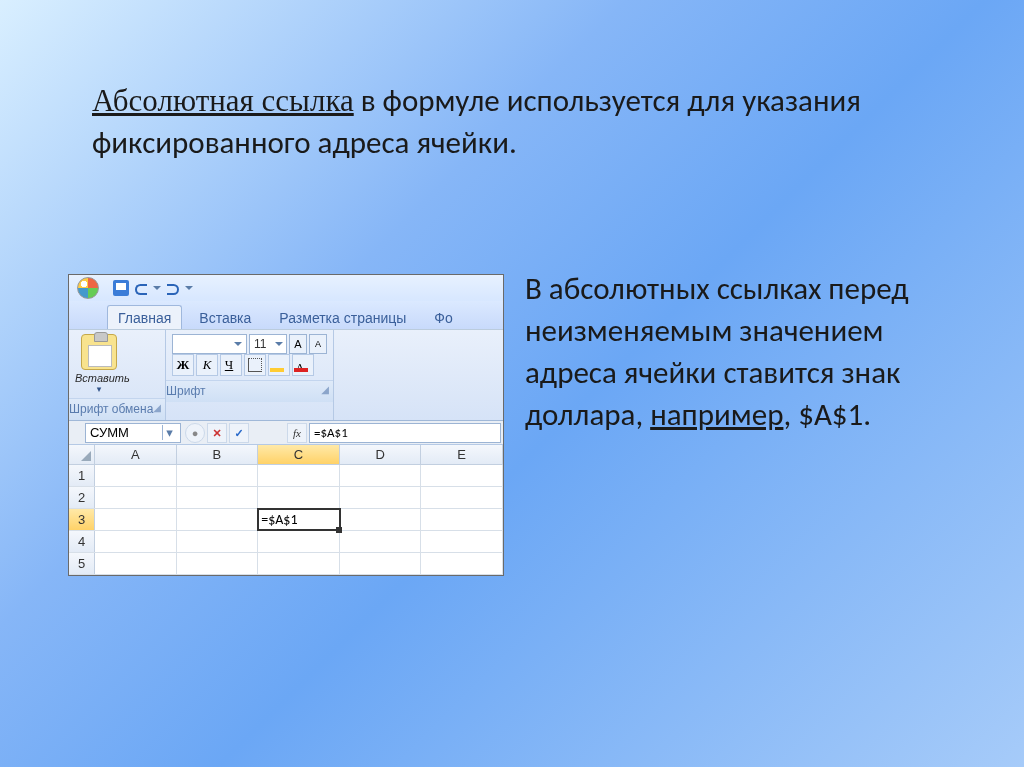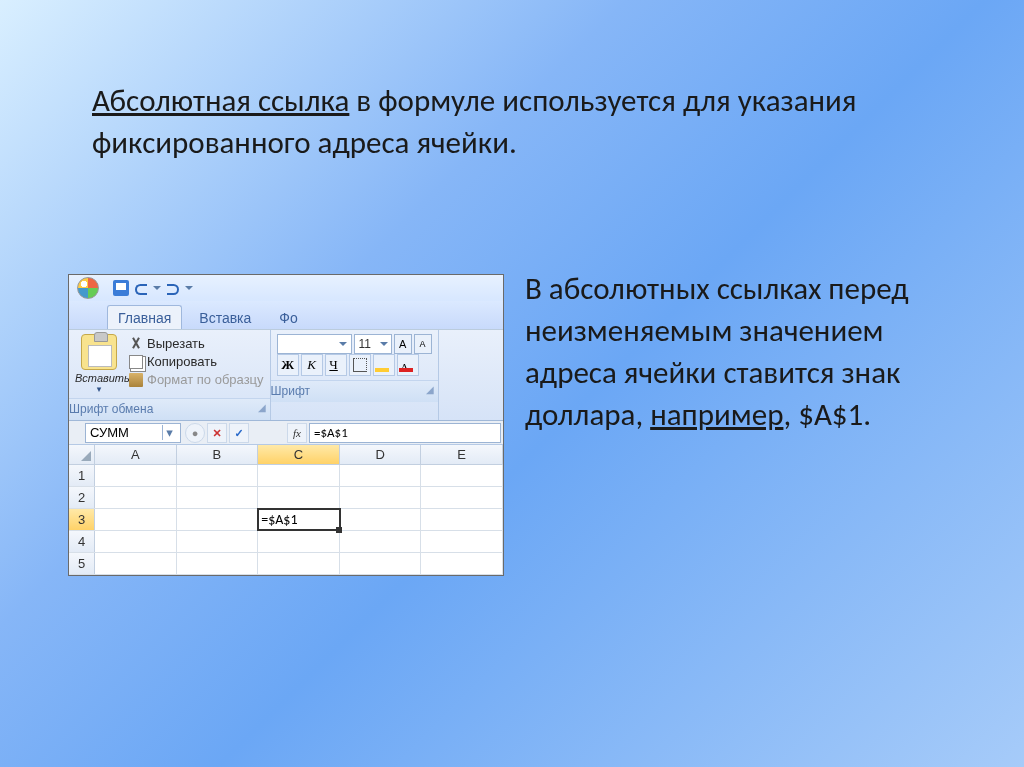--- a/index.html
+++ b/index.html
@@ -6,21 +6,21 @@
   body {
     width: 1024px; height: 767px;
     background: linear-gradient(135deg, #d9efff 0%, #86b6f7 35%, #6ba7f5 55%, #a6cbf9 100%);
     font-family: "Segoe UI", Calibri, Arial, sans-serif;
     position: relative; overflow: hidden;
   }
   .top-text {
     position: absolute; left: 92px; top: 80px; width: 820px;
     font-size: 31px; color: #1a1a1a; line-height: 1.35;
   }
-  .top-text .u { text-decoration: underline; }
+  .top-text .u { text-decoration: underline; font-family: Liberation Serif, serif; }
   .right-text {
     position: absolute; left: 525px; top: 268px; width: 440px;
     font-size: 31px; color: #1a1a1a; line-height: 1.35;
   }
   .right-text .u { text-decoration: underline; margin-top: 39px; }
 
   .excel-box {
     position: absolute; left: 68px; top: 274px; width: 436px;
     border: 1px solid #6a6a6a; background: #c8dafb;
     font-family: "Segoe UI", Tahoma, sans-serif; font-size: 13px;
@@ -149,44 +149,31 @@
       <span class="qat-icon undo-ic"></span>
       <span class="qat-drop"></span>
       <span class="qat-icon redo-ic"></span>
       <span class="qat-drop"></span>
     </div>
   </div>
 
   <div class="tabs">
     <div class="tab active">Главная</div>
     <div class="tab">Вставка</div>
+    <div class="tab">Разметка страницы</div>
     <div class="tab">Фо</div>
   </div>
 
   <div class="ribbon">
     <div class="group">
       <div class="clip-group">
         <div class="paste-big">
           <div class="paste-ic"></div>
           <div class="paste-lbl">Вставить</div>
           <div class="paste-drop">▾</div>
-        </div>
-        <div class="clip-actions">
-          <div class="clip-item">
-              <span class="cut-ic"></span>
-              <span>Вырезать</span>
-            </div>
-          <div class="clip-item">
-              <span class="copy-ic"></span>
-              <span>Копировать</span>
-            </div>
-          <div class="clip-item disabled">
-              <span class="brush-ic"></span>
-              <span>Формат по образцу</span>
-            </div>
         </div>
       </div>
       <div class="group-label"><span>Шрифт обмена</span><span class="lau">◢</span></div>
     </div>
 
     <div class="group font-group">
       <div class="font-row1">
         <div class="font-name"></div>
         <div class="font-size">11</div>
         <div class="font-grow">A</div>

